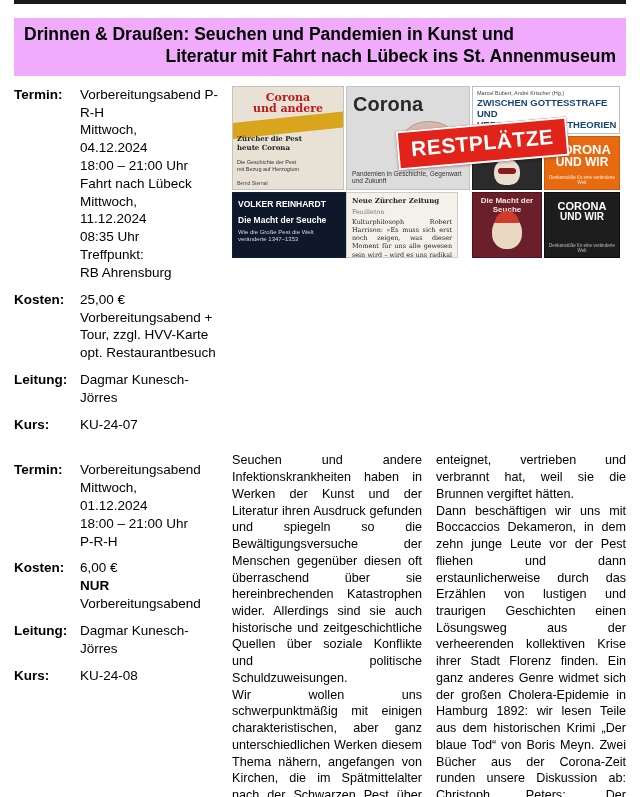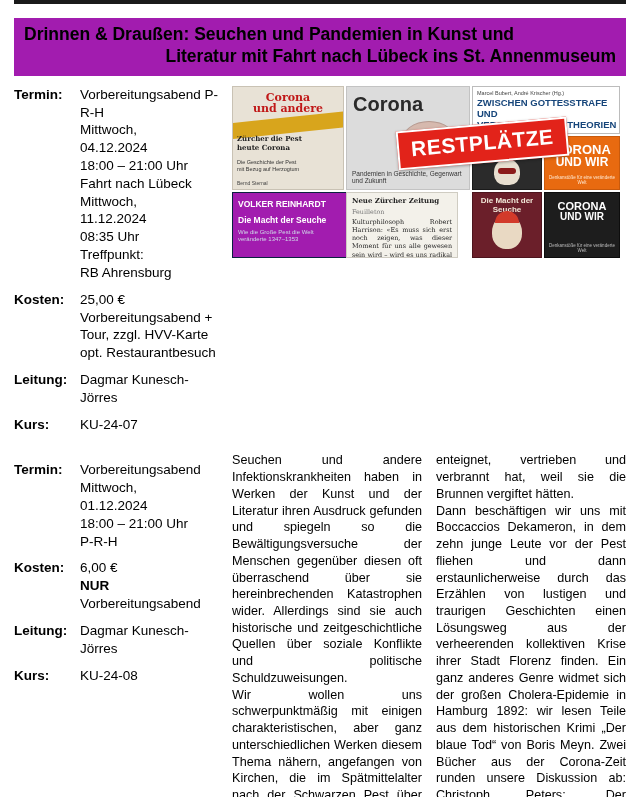--- a/index.html
+++ b/index.html
@@ -29,21 +29,21 @@
     letter-spacing: 0.5px;
     padding: 16px 0 8px 4px;
     line-height: 1.1;
   }
   .title-rule {
     height: 4px;
     background: #1a1a1a;
     margin: 0 0 14px 0;
   }
   .yellow-band {
-    background: #a21caf;
+    background: #f0abfc;
     padding: 6px 10px 8px 10px;
     margin-bottom: 10px;
   }
   .yellow-band .line {
     font-size: 17.5px;
     font-weight: bold;
     line-height: 1.25;
   }
   .yellow-band .line2 {
     text-align: right;
@@ -213,21 +213,21 @@
   .img-e .cap {
     position: absolute;
     left: 3px; bottom: 3px; right: 3px;
     font-size: 4.5px;
     color: #ffe9d2;
     text-align: center;
     line-height: 1.2;
   }
   .img-f {
     left: 0; top: 106px; width: 116px; height: 66px;
-    background: #a21caf;
+    background: #0f172a;
     border: 1px solid #09203f;
   }
   .img-f .ttl {
     color: #ffffff;
     font-size: 8.5px;
     font-weight: bold;
     padding: 6px 5px 0 5px;
     line-height: 1.2;
   }
   .img-f .sub {

